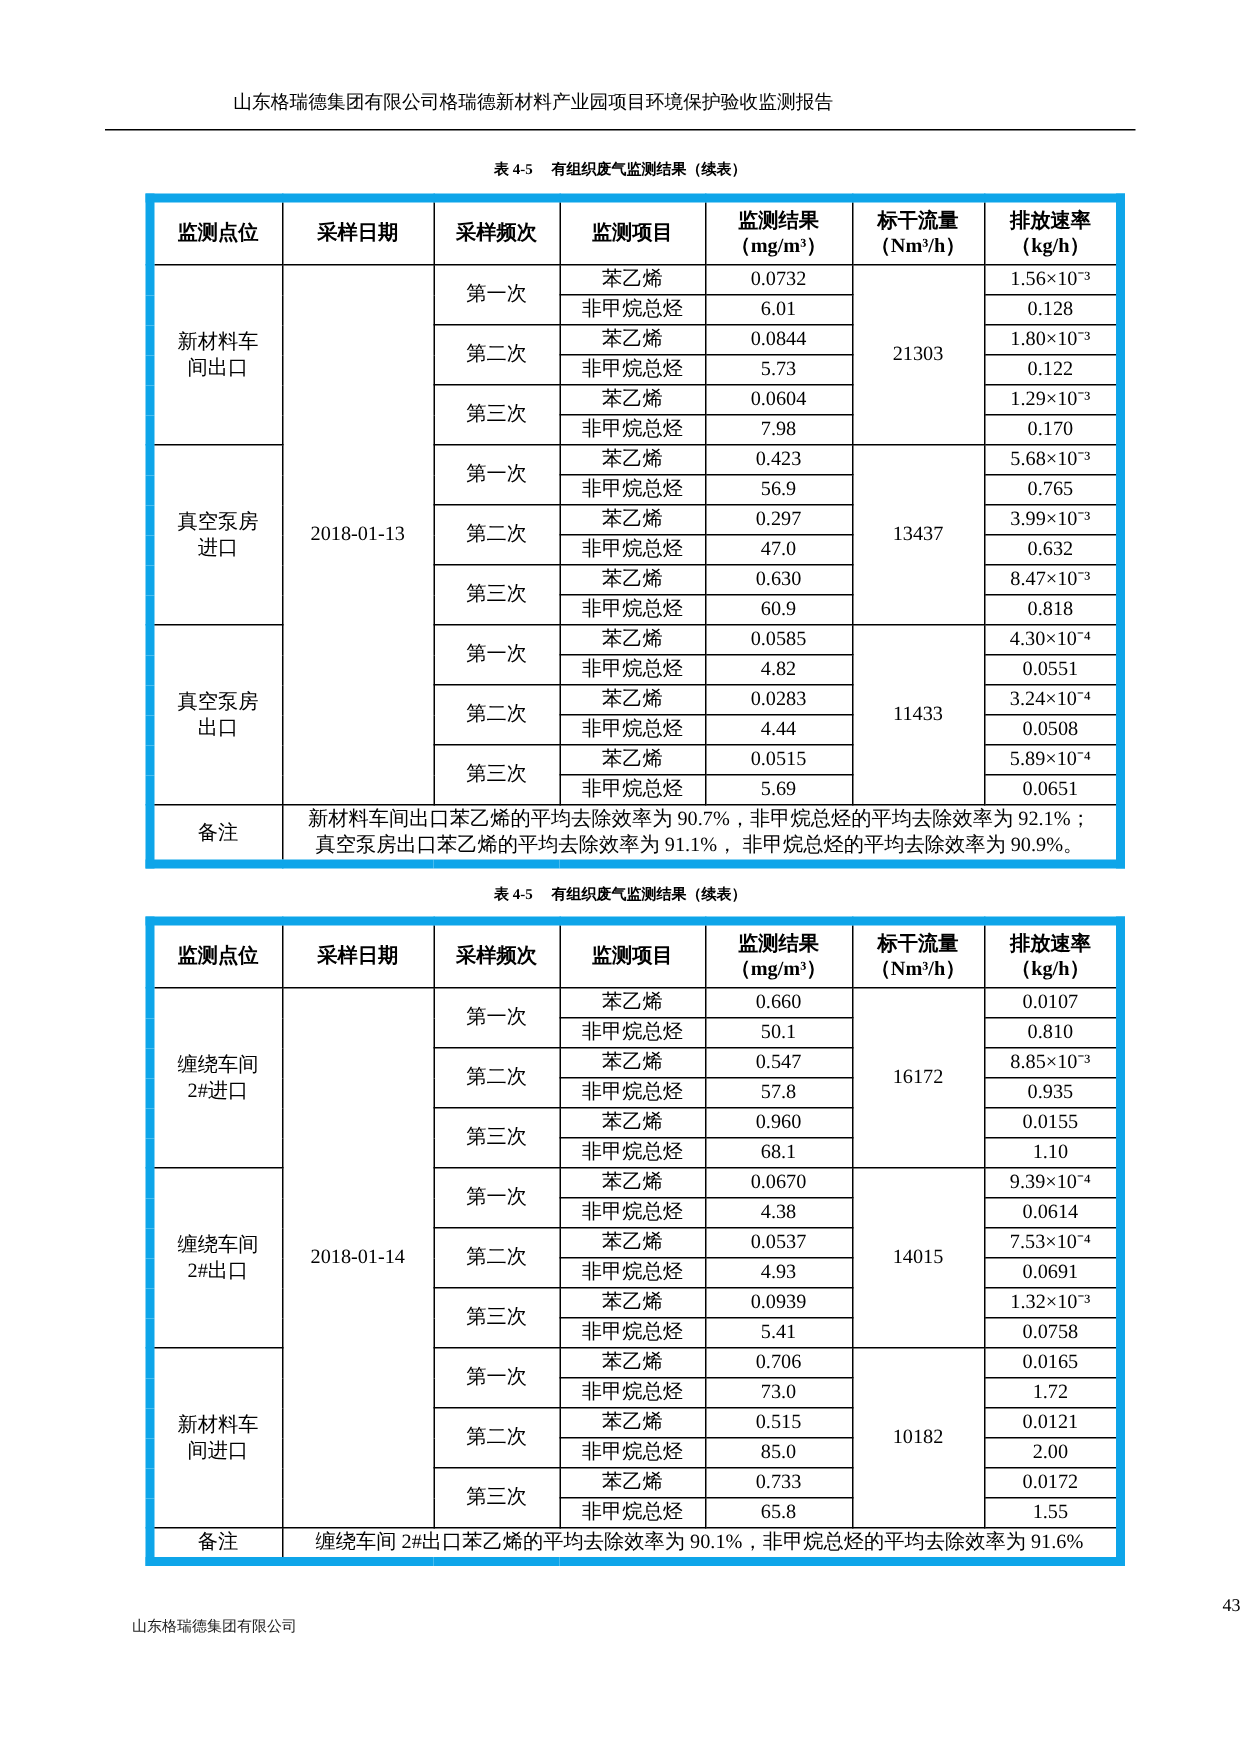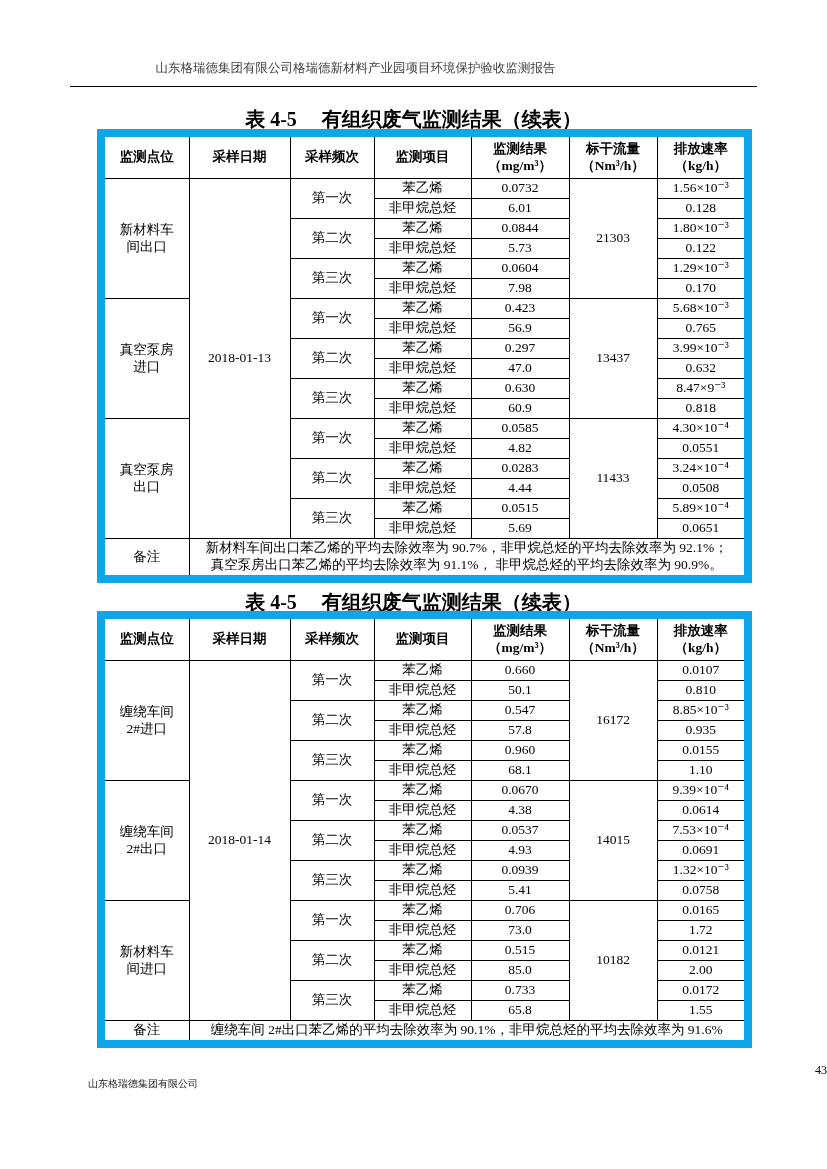--- a/index.html
+++ b/index.html
@@ -3,35 +3,35 @@
 <meta charset="utf-8">
 <style>
   html,body { margin:0; padding:0; }
   body {
     width:827px; height:1169px; background:#ffffff; color:#000;
     font-family:"Liberation Serif","DejaVu Serif",serif;
     position:relative; overflow:hidden;
   }
   .running-head {
     position:absolute; top:60px; left:0; width:711px;
-    text-align:center; font-size:12.5px; color:#404040;
+    text-align:center; font-size:12.5px; color:#000000;
   }
   .head-rule {
     position:absolute; top:86px; left:70px; width:687px; height:0;
     border-top:1.5px solid #000;
   }
   .tbl-title {
     position:absolute; left:0; width:827px; text-align:center;
-    font-weight:bold; font-size:20px; white-space:pre;
+    font-weight:bold; font-size:10px; white-space:pre;
   }
   #title1 { top:106px; }
   #title2 { top:589px; }
   table.monitab {
     position:absolute; left:97px; border-collapse:collapse;
-    table-layout:fixed; width:647px; border:8px solid #0ea5e9;
+    table-layout:fixed; width:647px; border:6px solid #0ea5e9;font-family:Liberation Serif, serif;
   }
   #table1 { top:129px; }
   #table2 { top:611px; }
   .monitab th, .monitab td {
     border:1px solid #000; text-align:center; vertical-align:middle;
     padding:0; font-size:13.5px; line-height:1.25; overflow:hidden;
   }
   .monitab th { font-weight:bold; height:41px; white-space:pre-line; }
   .monitab tbody td { height:19px; }
   .point-cell, .freq-cell, .date-cell, .flow-cell { white-space:pre-line; }
@@ -141,21 +141,21 @@
     </tr>
     <tr>
       <td>非甲烷总烃</td>
       <td>47.0</td>
       <td>0.632</td>
     </tr>
     <tr>
       <td class="freq-cell" rowspan="2">第三次</td>
       <td>苯乙烯</td>
       <td>0.630</td>
-      <td>8.47×9⁻³</td>
+      <td>8.47×10⁻³</td>
     </tr>
     <tr>
       <td>非甲烷总烃</td>
       <td>60.9</td>
       <td>0.818</td>
     </tr>
     <tr>
       <td class="point-cell" rowspan="6">真空泵房
 出口</td>
       <td class="freq-cell" rowspan="2">第一次</td>

